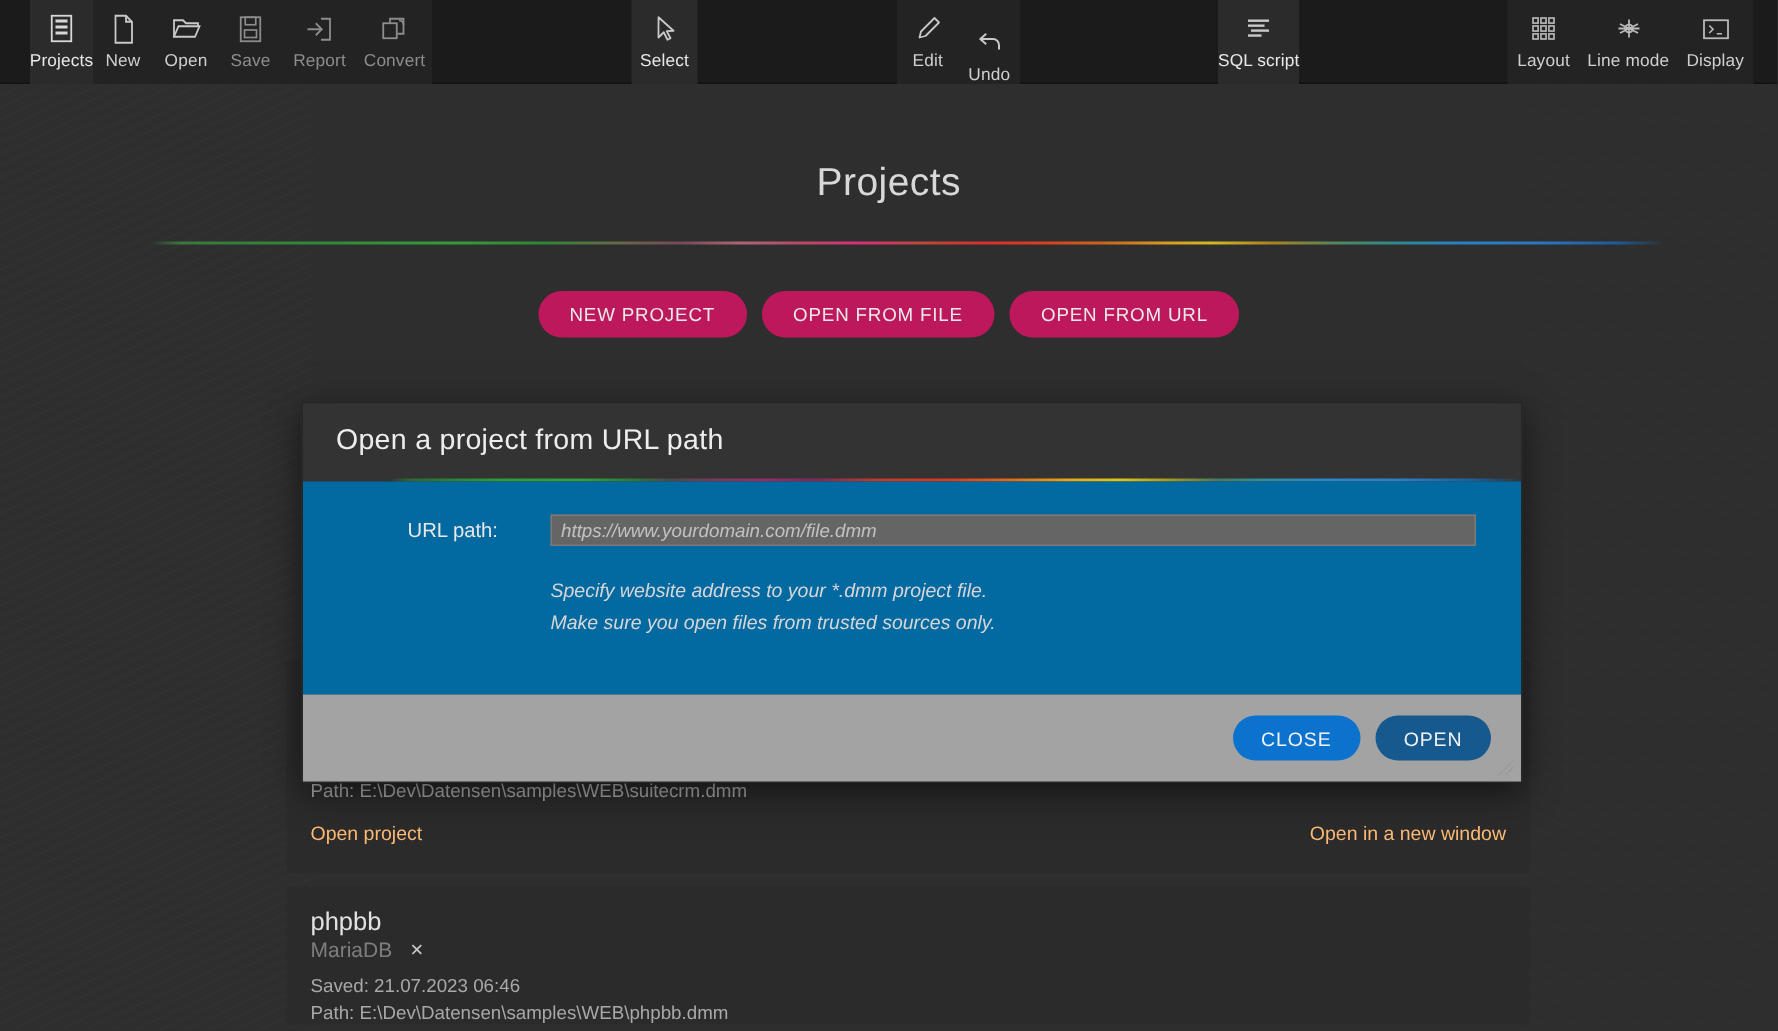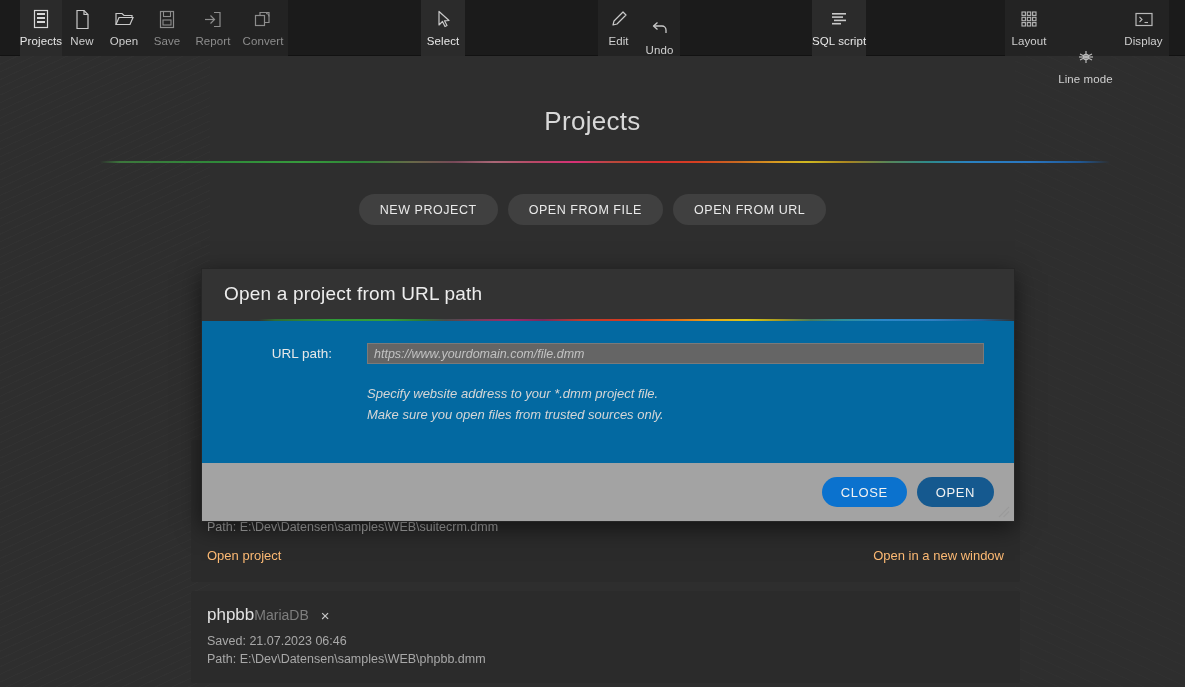--- a/index.html
+++ b/index.html
@@ -71,35 +71,35 @@
     opacity:.95;
   }
 
   
   .actions{
     position:absolute; left:0; top:194px; width:1185px;
     display:flex; justify-content:center; gap:10px;
   }
   .pill{
     height:31px; padding:0 21px; border-radius:16px;
-    background:#404040; color:#eaeaea; border:none;
+    background:#be185d; color:#eaeaea; border:none;
     font-size:12.5px; letter-spacing:.55px;
     display:flex; align-items:center; justify-content:center;
     font-family:"Liberation Sans", sans-serif;
     cursor:pointer;
   }
 
   
   .cards{ position:absolute; left:191px; top:440px; width:829px; }
   .card{
     background:#2b2b2b; border-radius:3px;
     margin-bottom:9px; padding:14px 16px 16px 16px;
     position:relative;
   }
-  .card-head{ display:flex; align-items:baseline; justify-content:flex-start; }
+  .card-head{ display:flex; align-items:baseline; justify-content:flex-start;flex-direction:column; }
   .card-name{ font-size:17px; color:#e2e2e2; }
   .card-right{ display:flex; align-items:center; gap:12px; }
   .card-db{ font-size:14px; color:#7e7e7e; }
   .card-x{ font-size:15px; color:#c9c9c9; line-height:1; cursor:pointer; }
   .card-meta{ font-size:12.5px; color:#a8a8a8; margin-top:7px; line-height:18px; }
   .card-links{ display:flex; justify-content:space-between; margin-top:12px; }
   .card-links a{ color:#fdba74; font-size:13px; text-decoration:none; cursor:pointer;text-align:center; }
 
   
   .overlay{ position:absolute; inset:0; pointer-events:none; }
@@ -275,21 +275,21 @@
               <rect x="7.3" y="7.3" width="3.4" height="3.4"></rect>
               <rect x="12.6" y="7.3" width="3.4" height="3.4"></rect>
               <rect x="2" y="12.6" width="3.4" height="3.4"></rect>
               <rect x="7.3" y="12.6" width="3.4" height="3.4"></rect>
               <rect x="12.6" y="12.6" width="3.4" height="3.4"></rect>
             </g>
           </svg>
       </span>
       <span class="lb">Layout</span>
     </div>
-    <div class="tbtn" style="width:65px;margin-top:38px;">
+    <div class="tbtn" style="width:65px;">
       <span class="ic">
         <svg width="20" height="18" viewBox="0 0 20 18">
             <g stroke="#b9b9b9" stroke-width="1.2" fill="none">
               <path d="M10 3 v12"></path>
               <path d="M4 6 L16 12"></path>
               <path d="M16 6 L4 12"></path>
               <path d="M3 9 h14"></path>
             </g>
             <circle cx="10" cy="9" r="2.6" fill="none" stroke="#b9b9b9" stroke-width="1.2"></circle>
           </svg>

